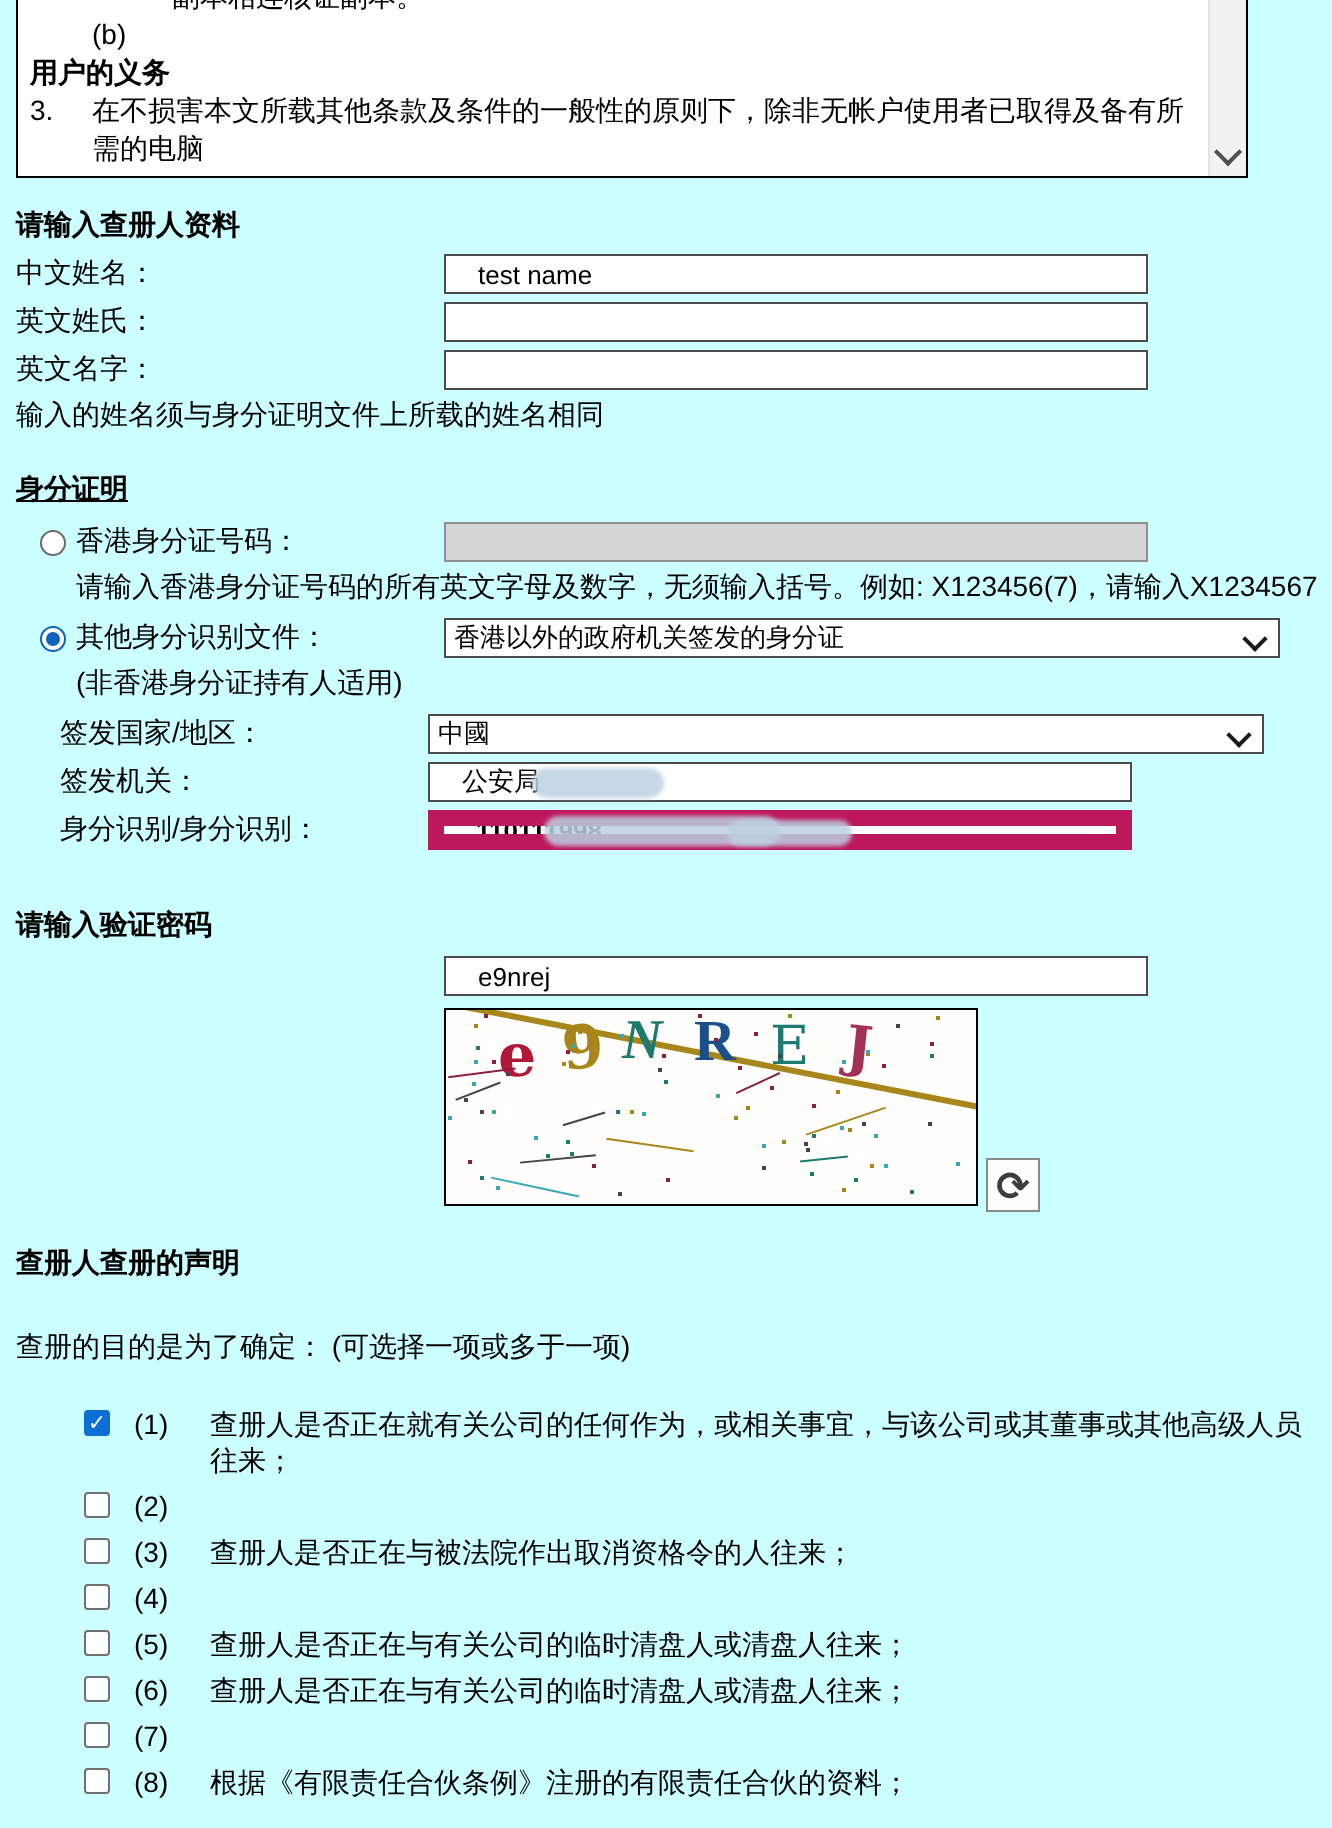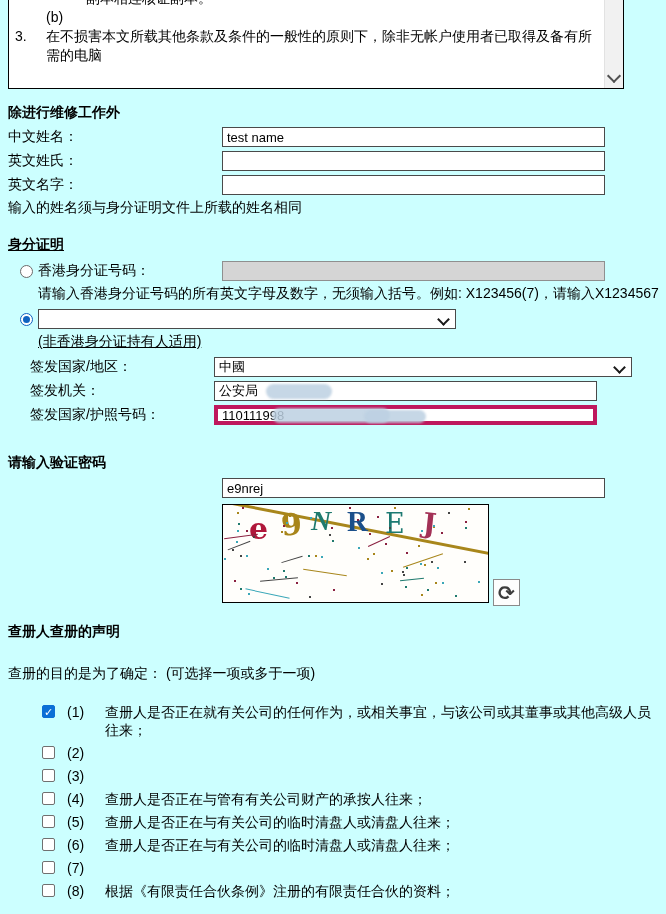--- a/index.html
+++ b/index.html
@@ -41,33 +41,33 @@
   .h3{margin-top:29px;margin-bottom:6px;}
   .h4{margin-top:18px;margin-bottom:0;}
   
   .row{display:flex;align-items:center;margin:0 0 4px 8px;min-height:20px;}
   .lab{width:214px;flex:none;}
   .radio-cell{width:18px;margin-left:12px;flex:none;display:flex;align-items:center;}
   .lab2{width:184px;flex:none;font-family:Liberation Serif, serif;}
   .ind{margin-left:30px;}
   .lab3{width:184px;flex:none;}
   .note{margin:3px 0 0 8px;}
-  .note-ind{margin:0 0 6px 38px;text-decoration:underline;}
+  .note-ind{margin:0 0 6px 38px;}
   .hint{margin:1px 0 6px 38px;}
   input.txt{
-    width:383px;height:20px;box-sizing:border-box;
+    width:352px;height:20px;box-sizing:border-box;
     border:1px solid #4a4a4a;background:#fff;
     font-family:"Liberation Sans","DejaVu Sans",sans-serif;font-size:13px;
-    padding:0 4px;outline:none;
+    padding:0 16px;outline:none;
   }
   input.txt:disabled, input.gray{
     background:#d5d5d5;border:1px solid #8f8f8f;
   }
   .focus-wrap{position:relative;}
-  input.focused{border:4px solid #be185d;}
+  input.focused{border:8px solid #be185d;font-weight:bold;}
   .blur-patch{
     position:absolute;border-radius:8px;
     background:rgba(188,208,226,0.85);
     filter:blur(1px);
   }
   
   .radio{width:13px;height:13px;border-radius:50%;background:#fff;border:1px solid #6b6b6b;box-sizing:border-box;}
   .radio.on{border:1px solid #0f63c0;position:relative;}
   .radio.on::after{
     content:"";position:absolute;left:2px;top:2px;width:7px;height:7px;
@@ -124,31 +124,32 @@
 </style>
 </head>
 <body>
 
 <div class="terms-box">
   <div class="terms-content">
     <div class="t-line t-ind1">副本相连核证副本。</div>
     <div class="t-item">
       <span class="t-blab">(b)</span>
     </div>
+    <div class="t-line t-bold">用户的义务</div>
     <div class="t-3">
       <span class="t-3lab">3.</span>
       <span class="t-3text">在不损害本文所载其他条款及条件的一般性的原则下，除非无帐户使用者已取得及备有所需的电脑</span>
     </div>
   </div>
   <div class="scrollbar">
     <div class="sb-chevron"></div>
   </div>
 </div>
 
-<div class="h-bold h1">除进行维修工作外</div>
+<div class="h-bold h1">请输入查册人资料</div>
 
 <div class="row">
   <span class="lab">中文姓名：</span>
   <input class="txt" type="text" value="test name" style="">
 </div>
 <div class="row">
   <span class="lab">英文姓氏：</span>
   <input class="txt" type="text" value="" style="">
 </div>
 <div class="row">
@@ -165,42 +166,44 @@
     </span>
   <span class="lab2">香港身分证号码：</span>
   <input class="txt gray" type="text" disabled="" value="" style="">
 </div>
 <div class="hint">请输入香港身分证号码的所有英文字母及数字，无须输入括号。例如: X123456(7)，请输入X1234567</div>
 
 <div class="row">
   <span class="radio-cell">
       <span class="radio on"></span>
     </span>
+  <span class="lab2">其他身分识别文件：</span>
   <div class="sel">
+    <span>香港以外的政府机关签发的身分证</span>
     <span class="sel-chevron"></span>
   </div>
 </div>
 <div class="note-ind">(非香港身分证持有人适用)</div>
 
 <div class="row ind">
   <span class="lab3">签发国家/地区：</span>
   <div class="sel">
     <span>中國</span>
     <span class="sel-chevron"></span>
   </div>
 </div>
 <div class="row ind">
   <span class="lab3">签发机关：</span>
   <span class="focus-wrap">
     <input class="txt" type="text" value="公安局" style="">
     <span class="blur-patch" style="left:52px;top:3px;width:66px;height:15px;"></span>
   </span>
 </div>
 <div class="row ind">
-  <span class="lab3">签发国家/护照号码：</span>
+  <span class="lab3">身分识别/身分识别：</span>
   <span class="focus-wrap">
     <input class="txt focused" type="text" value="110111998" style="">
     <span class="blur-patch" style="left:58px;top:3px;width:118px;height:15px;"></span>
     <span class="blur-patch" style="left:150px;top:5px;width:62px;height:13px;"></span>
   </span>
 </div>
 
 <div class="h-bold h3">请输入验证密码</div>
 <div class="cap-row">
   <input class="txt" type="text" value="e9nrej" style="">
@@ -310,25 +313,25 @@
     <span class="dnum">(1)</span>
     <span class="dtext">查册人是否正在就有关公司的任何作为，或相关事宜，与该公司或其董事或其他高级人员往来；</span>
   </div>
   <div class="ditem">
     <span class="dcheck"></span>
     <span class="dnum">(2)</span>
   </div>
   <div class="ditem">
     <span class="dcheck"></span>
     <span class="dnum">(3)</span>
+    <span class="dtext">查册人是否正在与被法院作出取消资格令的人往来；</span>
   </div>
   <div class="ditem">
     <span class="dcheck"></span>
     <span class="dnum">(4)</span>
-    <span class="dtext">查册人是否正在与管有有关公司财产的承按人往来；</span>
   </div>
   <div class="ditem">
     <span class="dcheck"></span>
     <span class="dnum">(5)</span>
     <span class="dtext">查册人是否正在与有关公司的临时清盘人或清盘人往来；</span>
   </div>
   <div class="ditem">
     <span class="dcheck"></span>
     <span class="dnum">(6)</span>
     <span class="dtext">查册人是否正在与有关公司的临时清盘人或清盘人往来；</span>

